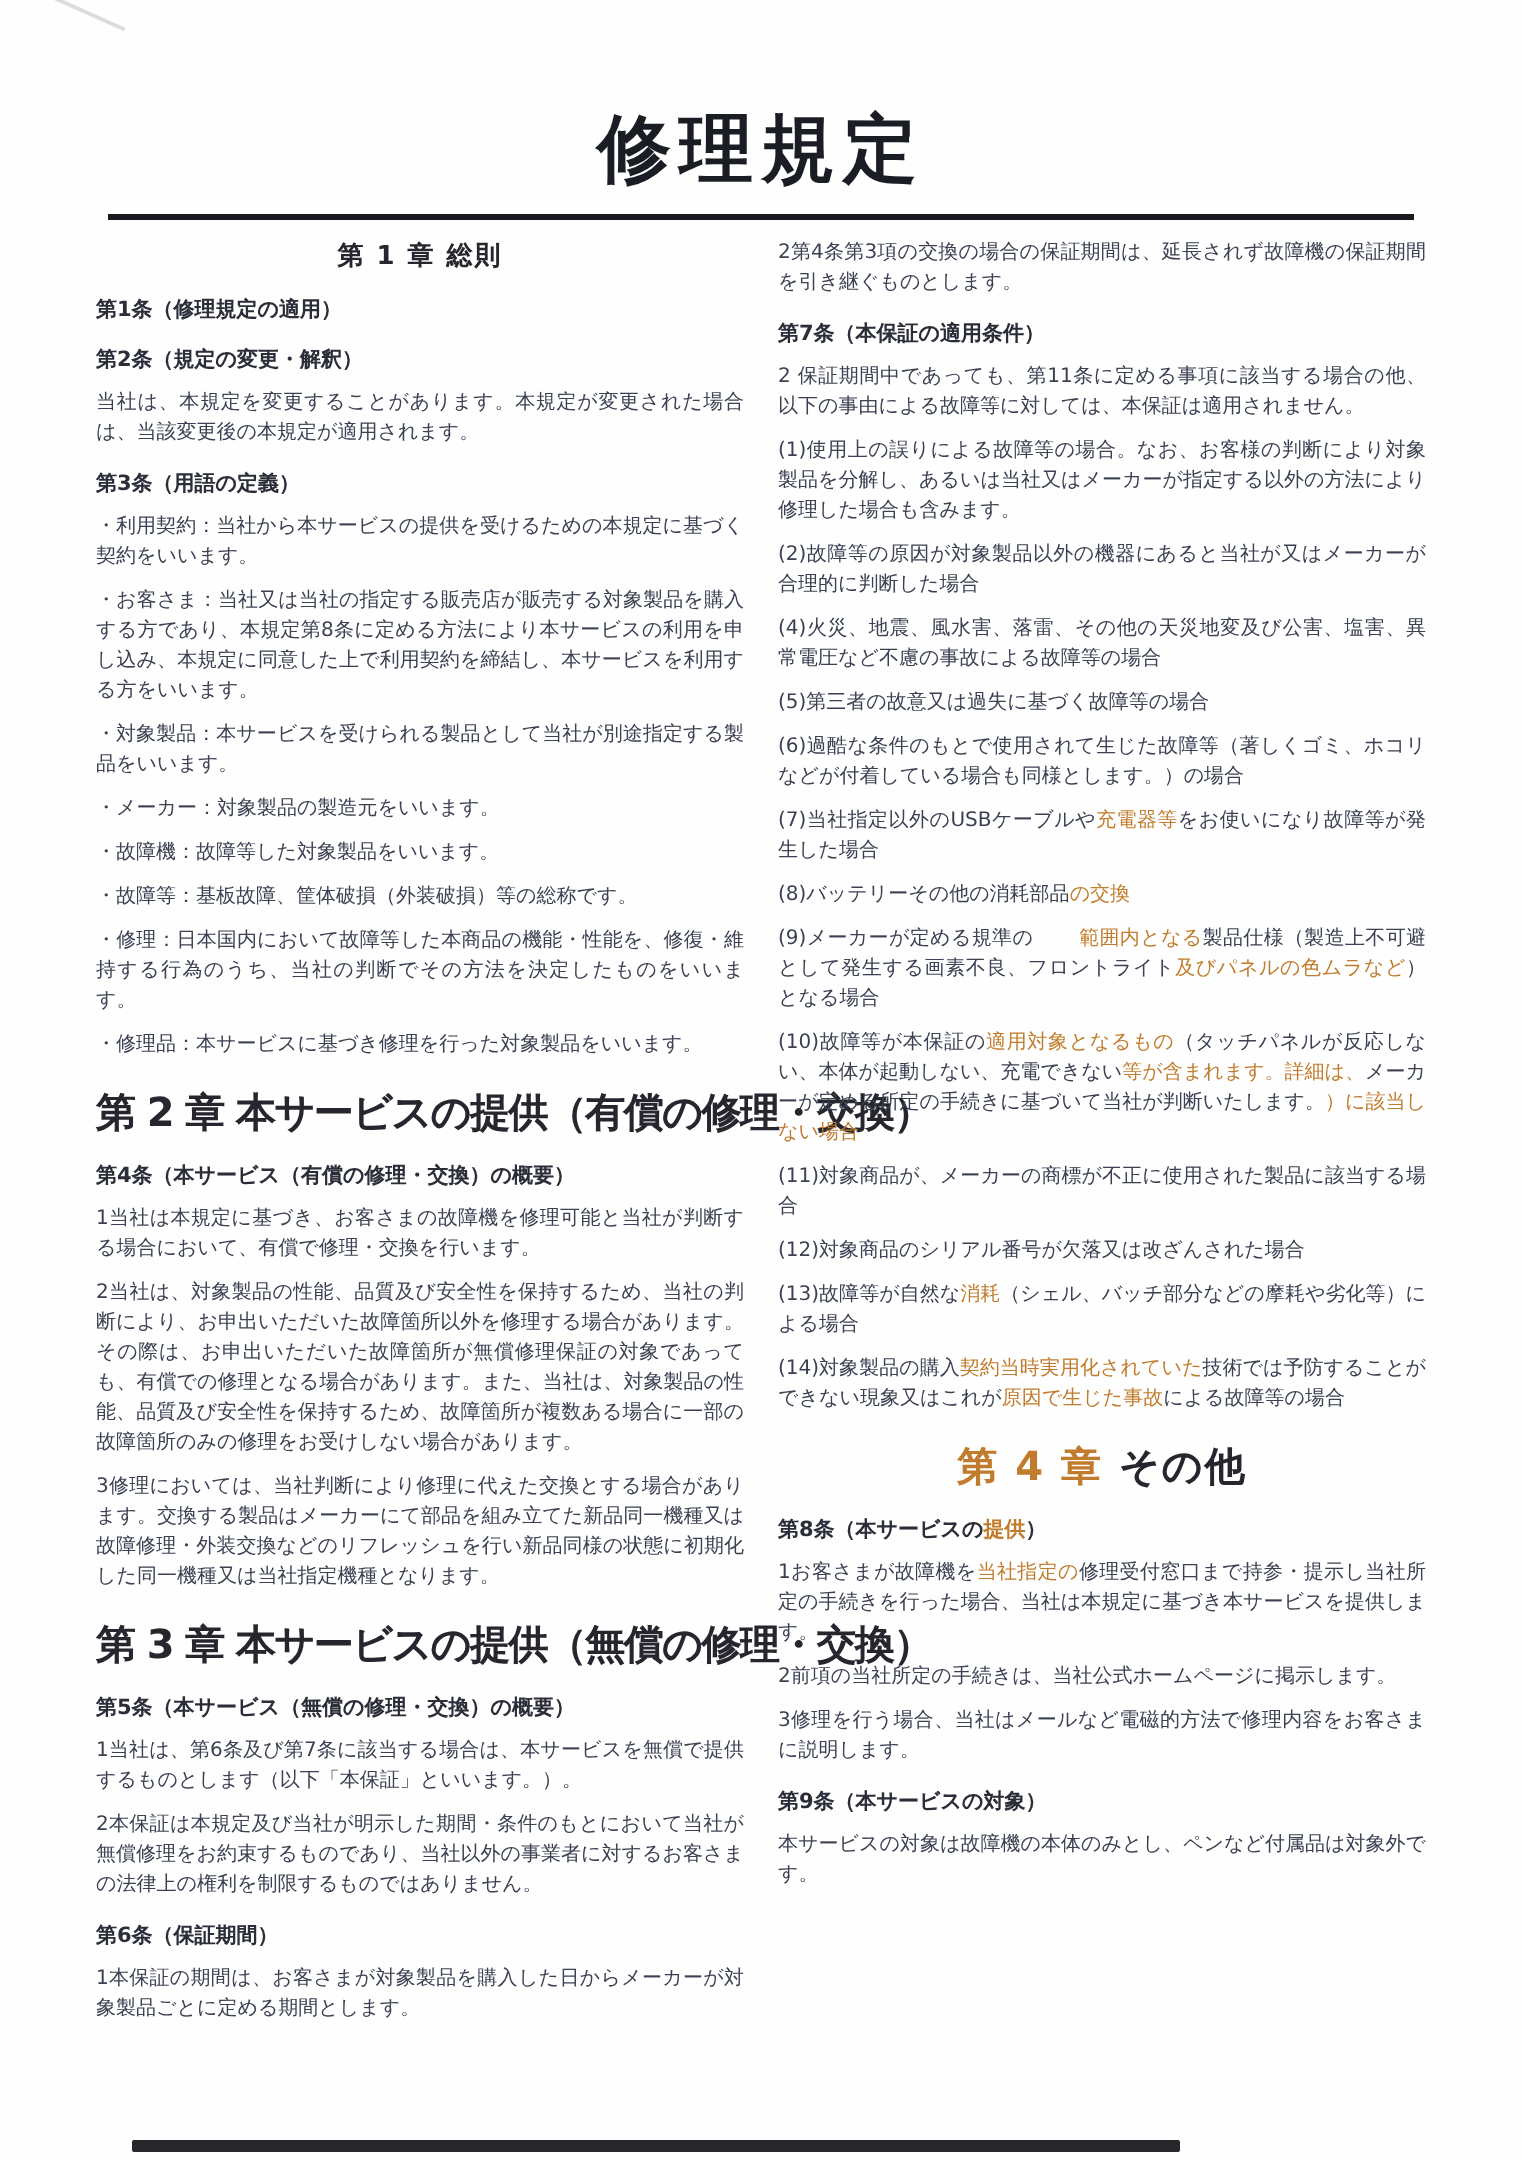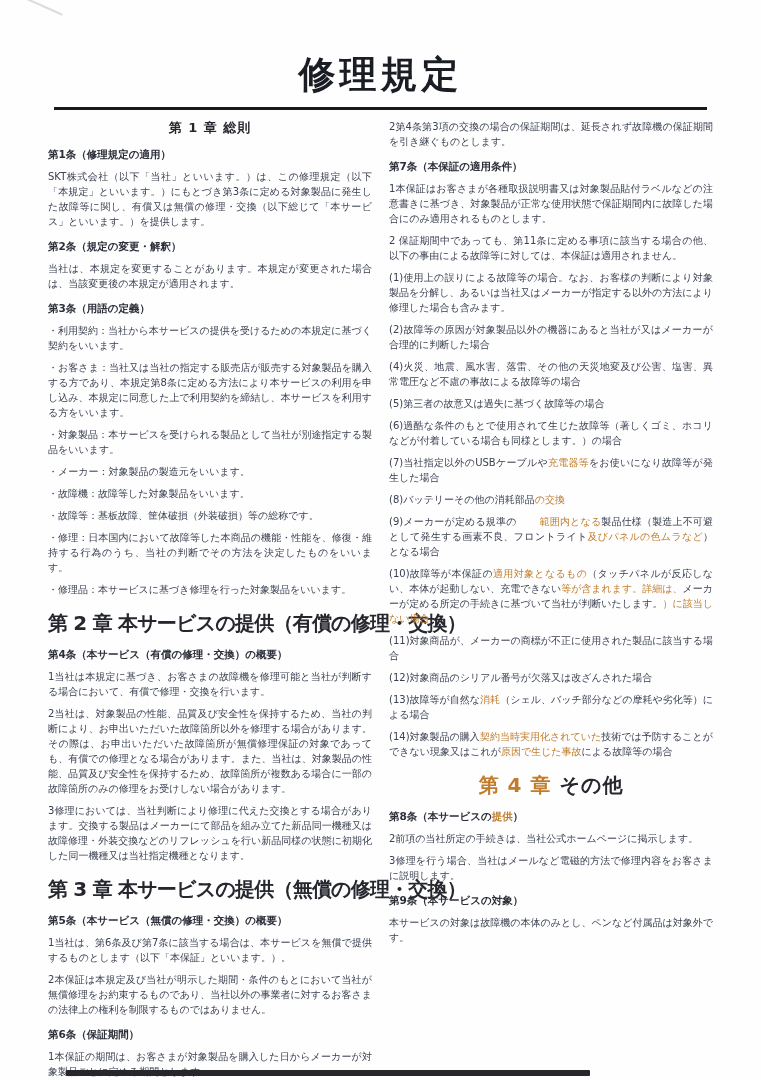--- a/index.html
+++ b/index.html
@@ -81,21 +81,20 @@
 <body>
 
 <div class="page">
   <div class="corner-mark"></div>
   <h1 class="doc-title">修理規定</h1>
   <div class="title-rule"></div>
   <div class="columns">
     <div class="col" id="col-left">
         <div class="ch1">第 1 章 総則</div>
         <div class="art">第1条（修理規定の適用）</div>
-        <p class="body">SKT株式会社（以下「当社」といいます。）は、この修理規定（以下「本規定」といいます。）にもとづき第3条に定める対象製品に発生した故障等に関し、有償又は無償の修理・交換（以下総じて「本サービス」といいます。）を提供します。</p>
         <div class="art">第2条（規定の変更・解釈）</div>
         <p class="body">当社は、本規定を変更することがあります。本規定が変更された場合は、当該変更後の本規定が適用されます。</p>
         <div class="art">第3条（用語の定義）</div>
         <p class="body">・利用契約：当社から本サービスの提供を受けるための本規定に基づく契約をいいます。</p>
         <p class="body">・お客さま：当社又は当社の指定する販売店が販売する対象製品を購入する方であり、本規定第8条に定める方法により本サービスの利用を申し込み、本規定に同意した上で利用契約を締結し、本サービスを利用する方をいいます。</p>
         <p class="body">・対象製品：本サービスを受けられる製品として当社が別途指定する製品をいいます。</p>
         <p class="body">・メーカー：対象製品の製造元をいいます。</p>
         <p class="body">・故障機：故障等した対象製品をいいます。</p>
         <p class="body">・故障等：基板故障、筐体破損（外装破損）等の総称です。</p>
         <p class="body">・修理：日本国内において故障等した本商品の機能・性能を、修復・維持する行為のうち、当社の判断でその方法を決定したものをいいます。</p>
@@ -108,37 +107,37 @@
         <div class="ch">第 3 章 本サービスの提供（無償の修理・交換）</div>
         <div class="art">第5条（本サービス（無償の修理・交換）の概要）</div>
         <p class="body">1当社は、第6条及び第7条に該当する場合は、本サービスを無償で提供するものとします（以下「本保証」といいます。）。</p>
         <p class="body">2本保証は本規定及び当社が明示した期間・条件のもとにおいて当社が無償修理をお約束するものであり、当社以外の事業者に対するお客さまの法律上の権利を制限するものではありません。</p>
         <div class="art">第6条（保証期間）</div>
         <p class="body">1本保証の期間は、お客さまが対象製品を購入した日からメーカーが対象製品ごとに定める期間とします。</p>
       </div>
     <div class="col" id="col-right">
         <p class="body">2第4条第3項の交換の場合の保証期間は、延長されず故障機の保証期間を引き継ぐものとします。</p>
         <div class="art">第7条（本保証の適用条件）</div>
-        <p class="body">1本保証はお客さまが各種取扱説明書又は対象製品貼付ラベルなどの注意書きに基づき、対象製品が正常な使用状態で保証期間内に故障した場合にのみ適用されるものとします。</p>
         <p class="body">2 保証期間中であっても、第11条に定める事項に該当する場合の他、以下の事由による故障等に対しては、本保証は適用されません。</p>
         <p class="body">(1)使用上の誤りによる故障等の場合。なお、お客様の判断により対象製品を分解し、あるいは当社又はメーカーが指定する以外の方法により修理した場合も含みます。</p>
         <p class="body">(2)故障等の原因が対象製品以外の機器にあると当社が又はメーカーが合理的に判断した場合</p>
         <p class="body">(4)火災、地震、風水害、落雷、その他の天災地変及び公害、塩害、異常電圧など不慮の事故による故障等の場合</p>
         <p class="body">(5)第三者の故意又は過失に基づく故障等の場合</p>
         <p class="body">(6)過酷な条件のもとで使用されて生じた故障等（著しくゴミ、ホコリなどが付着している場合も同様とします。）の場合</p>
         <p class="body"><span>(7)当社指定以外のUSBケーブルや</span><span style="color: rgb(192, 124, 44);">充電器等</span><span>をお使いになり故障等が発生した場合</span></p>
         <p class="body"><span>(8)バッテリーその他の消耗部品</span><span style="color: rgb(192, 124, 44);">の交換</span></p>
         <p class="body"><span>(9)メーカーが定める規準の</span><span style="color: rgb(192, 124, 44); margin-left: 23px;">範囲内となる</span><span>製品仕様（製造上不可避として発生する画素不良、フロントライト</span><span style="color: rgb(192, 124, 44);">及びパネルの色ムラなど</span><span>）となる場合</span></p>
         <p class="body"><span>(10)故障等が本保証の</span><span style="color: rgb(192, 124, 44);">適用対象となるもの</span><span>（タッチパネルが反応しない、本体が起動しない、充電できない</span><span style="color: rgb(192, 124, 44);">等が含まれます。詳細は、</span><span>メーカーが定める所定の手続きに基づいて当社が判断いたします。</span><span style="color: rgb(192, 124, 44);">）に該当しない場合</span></p>
         <p class="body">(11)対象商品が、メーカーの商標が不正に使用された製品に該当する場合</p>
         <p class="body">(12)対象商品のシリアル番号が欠落又は改ざんされた場合</p>
         <p class="body"><span>(13)故障等が自然な</span><span style="color: rgb(192, 124, 44);">消耗</span><span>（シェル、バッチ部分などの摩耗や劣化等）による場合</span></p>
         <p class="body"><span>(14)対象製品の購入</span><span style="color: rgb(192, 124, 44);">契約当時実用化されていた</span><span>技術では予防することができない現象又はこれが</span><span style="color: rgb(192, 124, 44);">原因で生じた事故</span><span>による故障等の場合</span></p>
         <div class="ch ch4"><span style="color: rgb(192, 124, 44);">第 4 章 </span><span>その他</span></div>
         <div class="art"><span>第8条（本サービスの</span><span style="color: rgb(192, 124, 44);">提供</span><span>）</span></div>
+        <p class="body"><span>1お客さまが故障機を</span><span style="color: rgb(192, 124, 44);">当社指定の</span><span>修理受付窓口まで持参・提示し当社所定の手続きを行った場合、当社は本規定に基づき本サービスを提供します。</span></p>
         <p class="body">2前項の当社所定の手続きは、当社公式ホームページに掲示します。</p>
         <p class="body">3修理を行う場合、当社はメールなど電磁的方法で修理内容をお客さまに説明します。</p>
         <div class="art">第9条（本サービスの対象）</div>
         <p class="body">本サービスの対象は故障機の本体のみとし、ペンなど付属品は対象外です。</p>
       </div>
   </div>
   <div class="scan-bar"></div>
 </div>
 
 </body></html>

